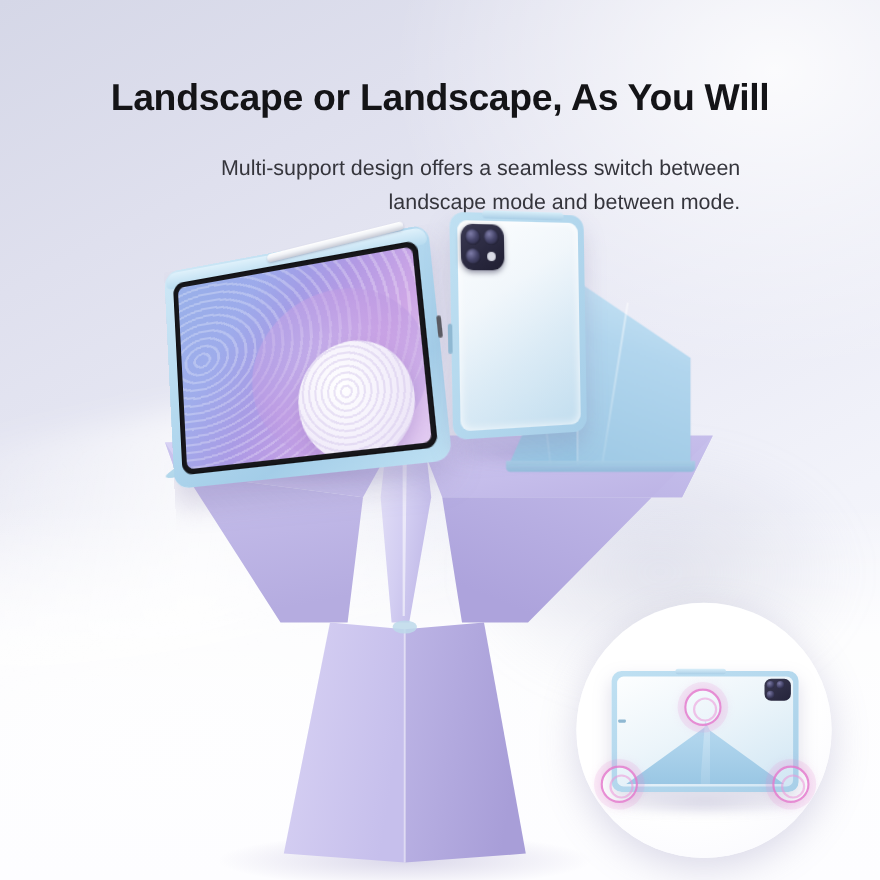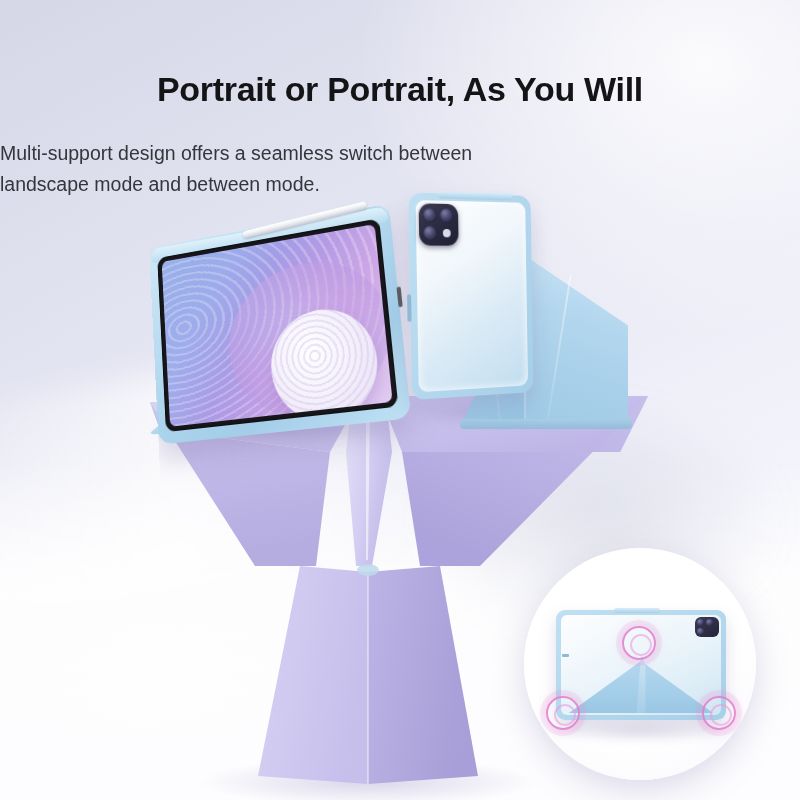--- a/index.html
+++ b/index.html
@@ -45,21 +45,21 @@
   .headline {
     position:absolute; top:70px; left:0; width:800px;
     text-align:center;
     font-size:34px; font-weight:bold;
     letter-spacing:-.3px;
     color:#141417;
     white-space:nowrap;
   }
   .subcopy {
     position:absolute; top:138px; left:0; width:673px;
-    text-align:left;
+    text-align:right;
     font-size:19.5px; font-weight:normal;
     line-height:31px;
     color:#35353c;
   }
   .subcopy span { display:block; }
 
   
   #pedestal { position:absolute; left:0; top:0; width:800px; height:800px; pointer-events:none; }
 
   
@@ -325,21 +325,21 @@
 </style>
 </head>
 <body>
 
 <div id="stage">
 
   <div class="floor"></div>
   <div class="wall-sheen"></div>
   <div class="wall-shadow"></div>
 
-  <div class="headline">Portrait or Portrait, As You Will</div>
+  <div class="headline">Landscape or Landscape, As You Will</div>
 
   <div class="subcopy">
     <span>Multi-support design offers a seamless switch between</span>
     <span>landscape mode and between mode.</span>
   </div>
 
   <svg id="pedestal" viewBox="0 0 800 800">
     <defs>
       <linearGradient id="pgTopL" x1="0" y1="0" x2="1" y2="1">
         <stop offset="0%" stop-color="#d9d3f5"></stop>

